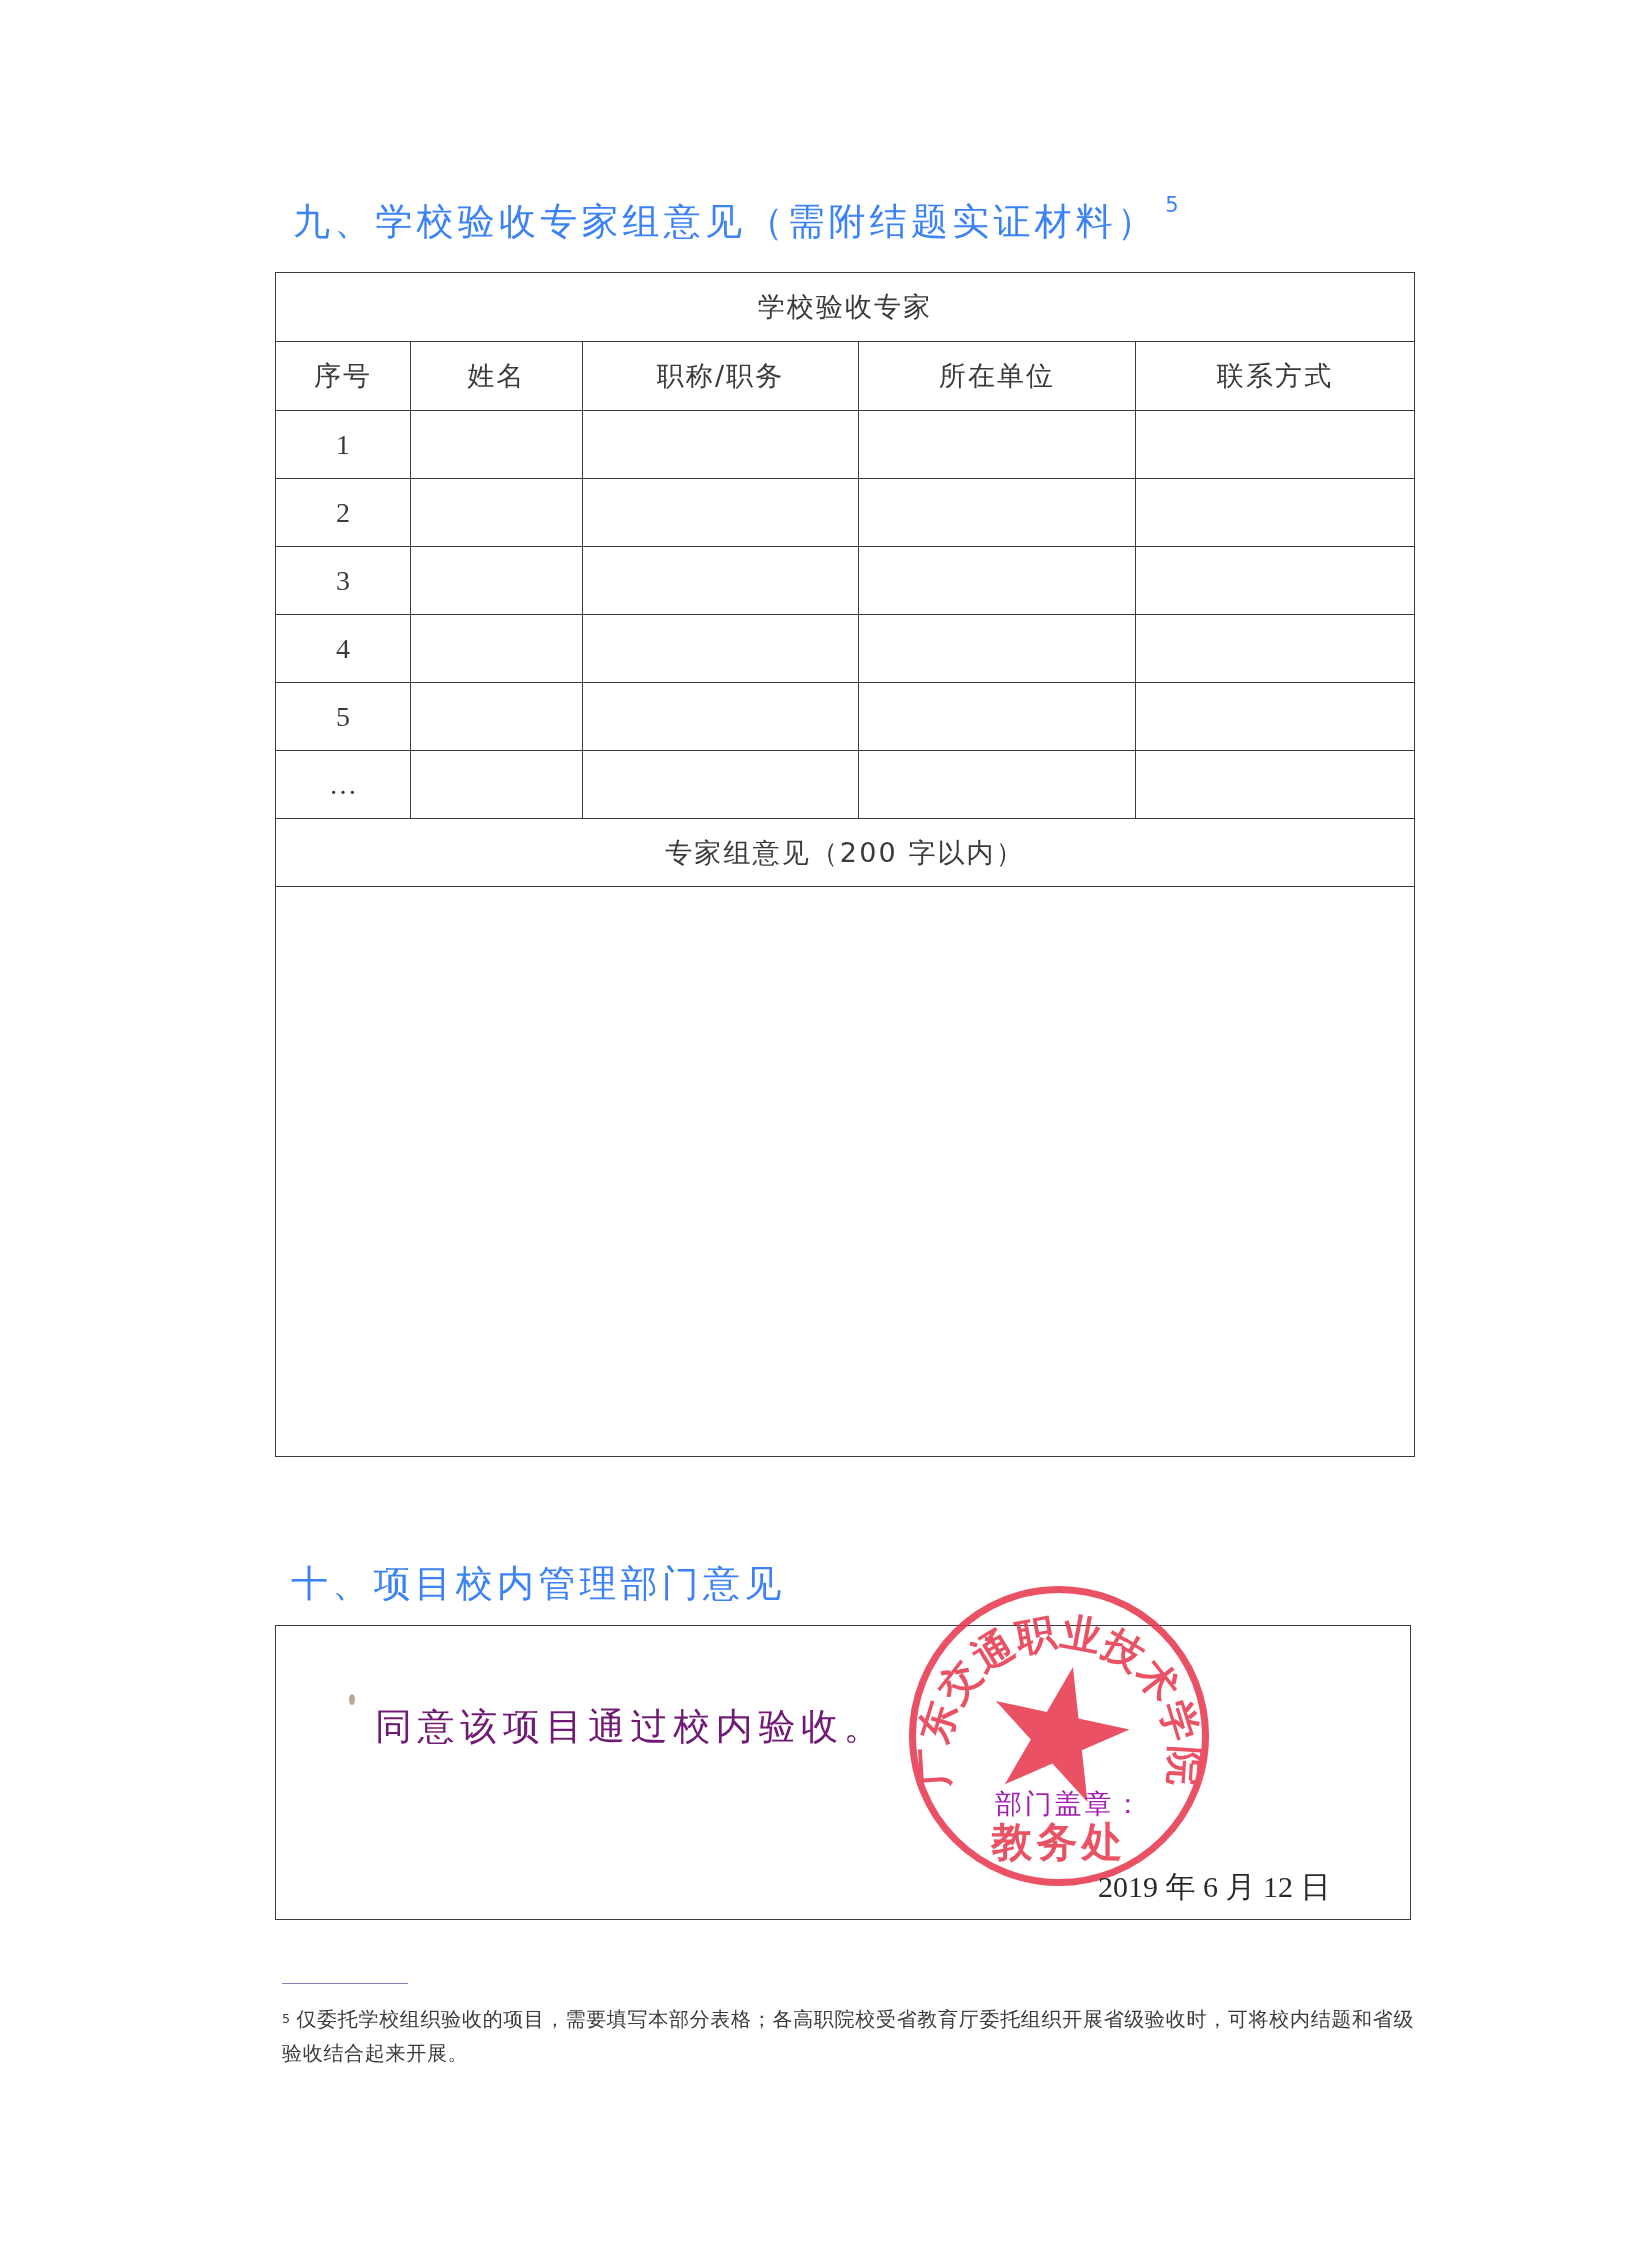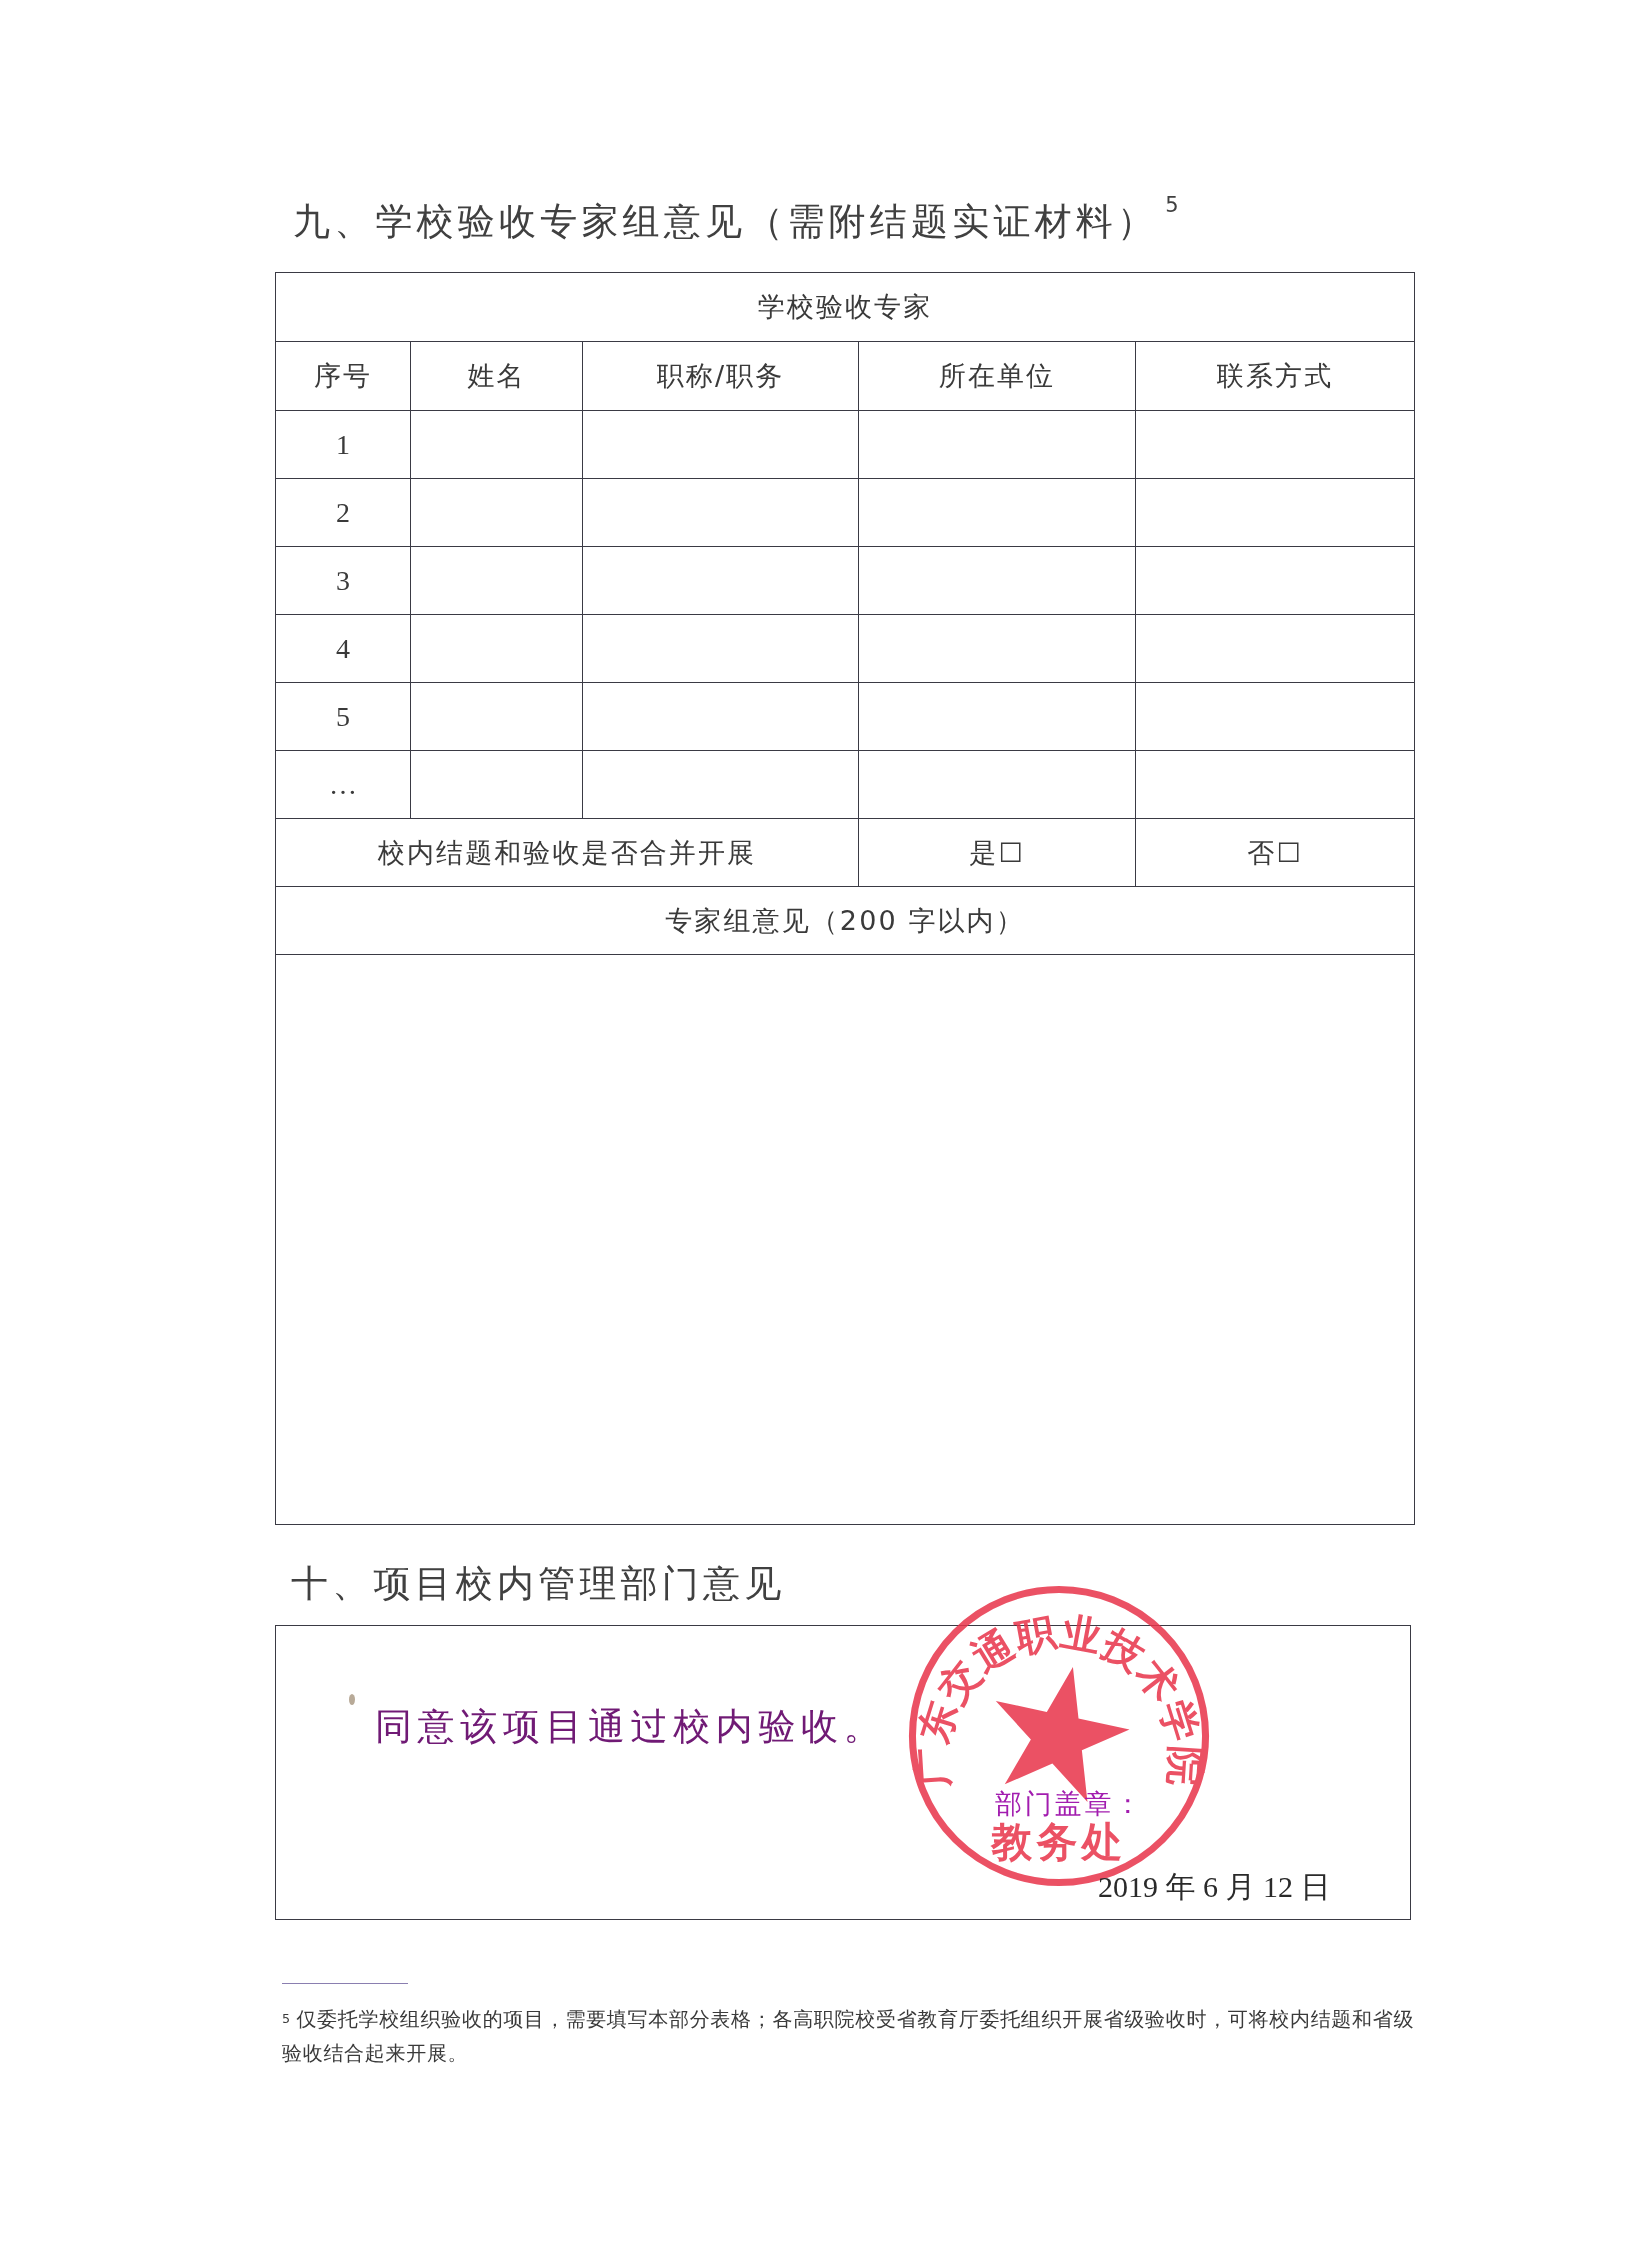--- a/index.html
+++ b/index.html
@@ -3,21 +3,21 @@
 <meta charset="utf-8">
 <style>
   html, body { margin: 0; padding: 0; }
   body {
     width: 1631px; height: 2261px; background: #ffffff; position: relative;
     font-family: "DejaVu Sans", "Liberation Sans", sans-serif; color: #2a2a2a;
     overflow: hidden;
   }
   .abs { position: absolute; }
   .sec-title {
-    font-size: 37px; letter-spacing: 4.2px; color: #404040; white-space: nowrap;
+    font-size: 37px; letter-spacing: 4.2px; color: #3b82f6; white-space: nowrap;
   }
   .sec-title sup { font-size: 21px; vertical-align: top; position: relative; top: -4.2px; margin-left: 7px; letter-spacing: 0; }
   table.form {
     position: absolute; left: 275px; top: 272px; width: 1140px;
     border-collapse: collapse; table-layout: fixed;
   }
   table.form td {
     border: 1.8px solid #3a3a44; text-align: center; vertical-align: middle;
     font-size: 27px; color: #3a3a3a; padding: 0; letter-spacing: 2.1px;
   }
@@ -100,25 +100,20 @@
     <td></td>
   </tr>
   <tr class="row-h">
     <td class="serif">…</td>
     <td></td>
     <td></td>
     <td></td>
     <td></td>
   </tr>
   <tr class="row-h">
-    <td colspan="3">校内结题和验收是否合并开展</td>
-    <td>是☐</td>
-    <td>否☐</td>
-  </tr>
-  <tr class="row-h">
     <td colspan="5">专家组意见（200 字以内）</td>
   </tr>
   <tr class="row-big">
     <td colspan="5"></td>
   </tr>
 </tbody>
   </table>
 
 <div class="abs sec-title" style="left:291px; top:1559px;">十、项目校内管理部门意见</div>
 

